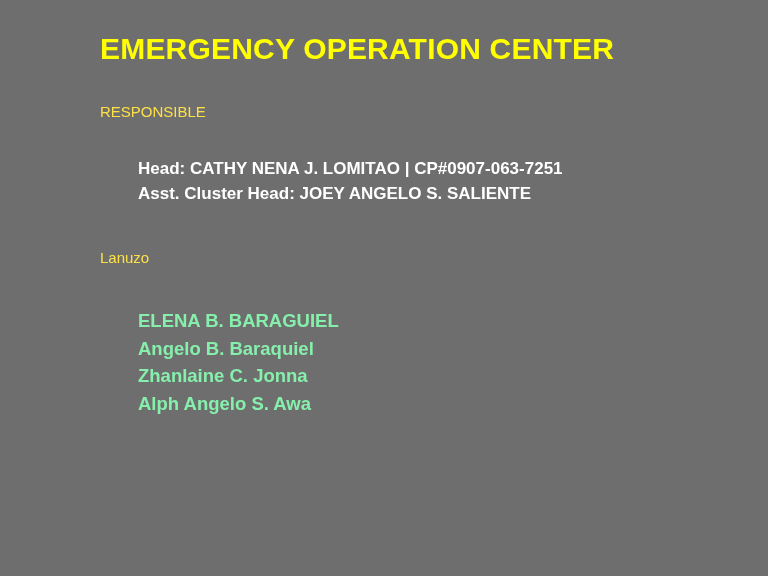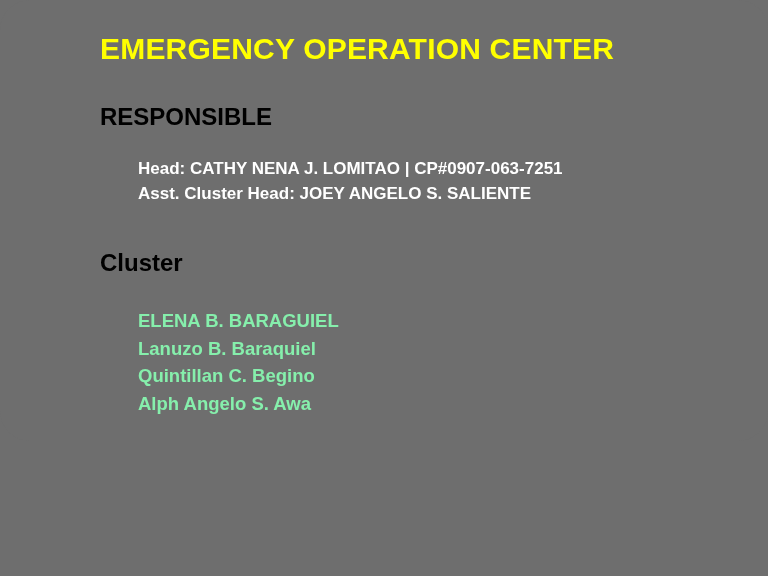--- a/index.html
+++ b/index.html
@@ -27,23 +27,23 @@
     top: 32px;
     font-size: 30px;
     font-weight: bold;
     color: #ffff00;
     letter-spacing: 0.2px;
     white-space: nowrap;
   }
   .section-label {
     position: absolute;
     left: 100px;
-    font-size: 24px;
-    font-weight: bold;
-    color: #000000;
+    font-size: 15px;
+    font-weight: normal;
+    color: #fde047;
     white-space: nowrap;
   }
   .label-responsible { top: 103px; }
   .label-members { top: 249px; }
 
   .lead-block {
     position: absolute;
     left: 138px;
     top: 156px;
   }
@@ -74,22 +74,22 @@
 
   <div class="title">EMERGENCY OPERATION CENTER</div>
 
   <div class="section-label label-responsible">RESPONSIBLE</div>
 
   <div class="lead-block">
     <div class="lead-line">Head:   CATHY NENA J. LOMITAO | CP#0907-063-7251</div>
     <div class="lead-line">Asst. Cluster Head: JOEY ANGELO S. SALIENTE</div>
   </div>
 
-  <div class="section-label label-members">Cluster</div>
+  <div class="section-label label-members">Lanuzo</div>
 
   <div class="members-block">
     <div class="member-line">ELENA B. BARAGUIEL</div>
-    <div class="member-line">Lanuzo B. Baraquiel</div>
-    <div class="member-line">Quintillan C. Begino</div>
+    <div class="member-line">Angelo B. Baraquiel</div>
+    <div class="member-line">Zhanlaine C. Jonna</div>
     <div class="member-line">Alph Angelo S. Awa</div>
   </div>
 
 </div>
 
 </body></html>

